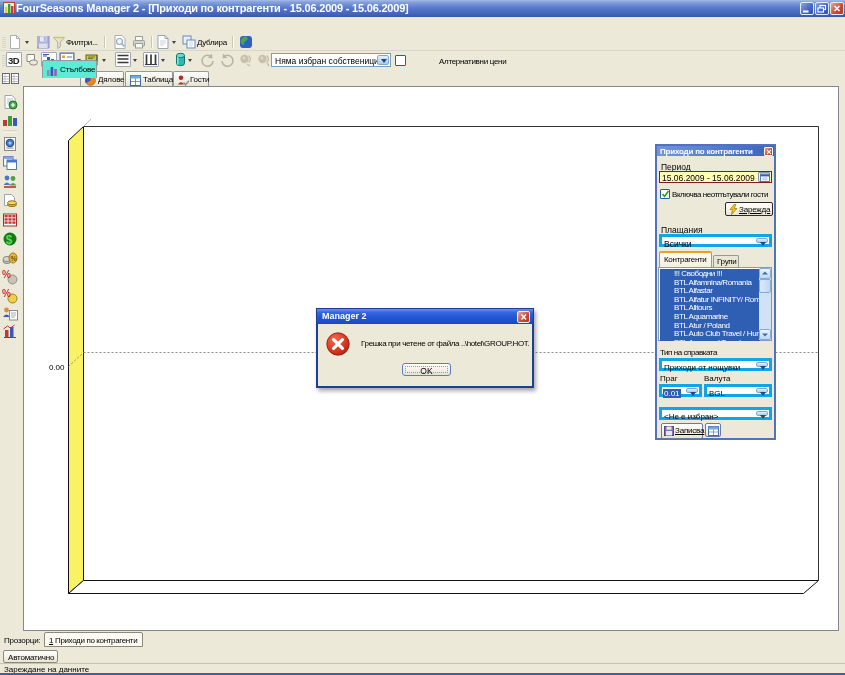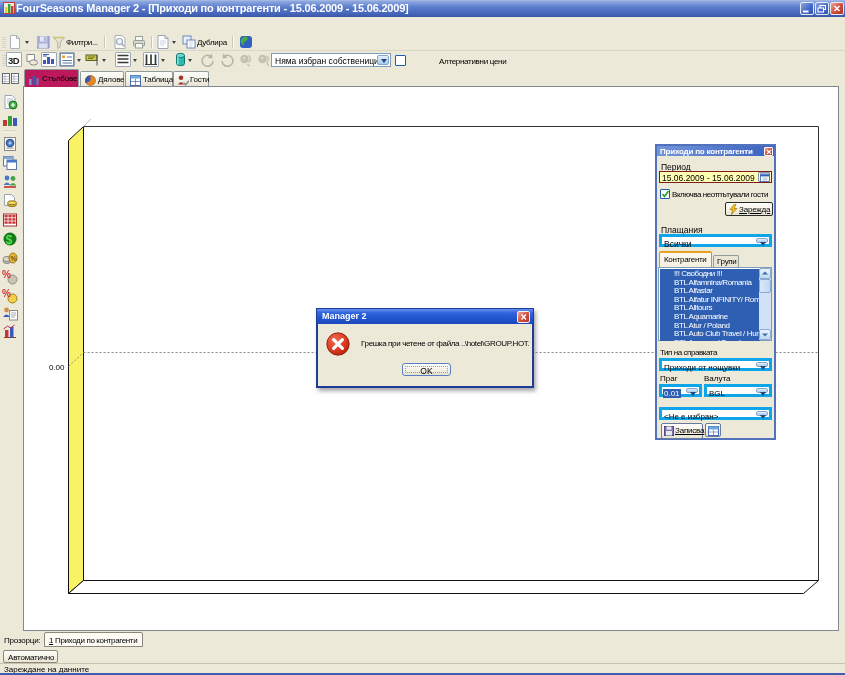--- a/index.html
+++ b/index.html
@@ -21,21 +21,21 @@
   .tool svg { position:absolute; left:0; top:0; }
   .toolbtn { height:15px; border:1px solid #9FA8B5; background:#FDFDFB; border-radius:1px;}
   .ddarr { width:0; height:0; border-left:2.6px solid transparent; border-right:2.6px solid transparent; border-top:3.2px solid #404040; }
   .tlabel { font-size:8px; letter-spacing:-0.3px; }
   .xpcombo { border:1px solid #7F9DB9; background:#fff; }
   .combobtn { position:absolute; right:1px; top:1px; bottom:1px; width:12px;
      background:linear-gradient(#E6F1FC,#C4DCF6 50%,#A8CDF0); border:1px solid #86A7C8; border-radius:2px; }
   .combobtn:after { content:""; position:absolute; left:2.5px; top:3px; border-left:3px solid transparent; border-right:3px solid transparent; border-top:4px solid #1E4A7E; }
   .tab { top:71px; height:15px; border:1px solid #919B9C; border-bottom:none; border-radius:2px 2px 0 0;
     background:linear-gradient(#FDFDFB,#F2F0E4 60%, #E6E2D2); font-size:8px; letter-spacing:-0.2px; }
-  .tab.active { background:#be185d; height:18px; top:69px; z-index:6; }
+  .tab.active { background:#5eead4; height:18px; top:60px; z-index:6;margin-left:18px; }
   .tab .lbl { position:absolute; top:3px; white-space:nowrap; }
   .tab.active .lbl { top:4px; }
   .sicon { position:absolute; left:2px; width:16px; height:16px; }
   #fpanel { left:655px; top:144px; width:121px; height:296px; background:#ECE9D8; border:2px solid #5272BE; z-index:10; }
   #fpanel .cap { position:absolute; left:0px; top:0px; width:117px; height:10px;
       background:linear-gradient(90deg,#7495DA,#3B63BE); color:#fff; font-weight:bold; font-size:8px; letter-spacing:-0.2px; }
   .flabel { position:absolute; font-size:8.5px; white-space:nowrap; }
   .fcombo { position:absolute; height:13px; background:#fff; border:3px solid #0ea5e9; font-size:8px; }
   .fcombo .ct { position:absolute; left:2px; top:2px; white-space:nowrap; }
   .xpbtn { position:absolute; background:linear-gradient(#FEFEFC,#F4F1E4 60%,#E8E4D2); border:1px solid #6A7A9A; border-radius:2px; }

